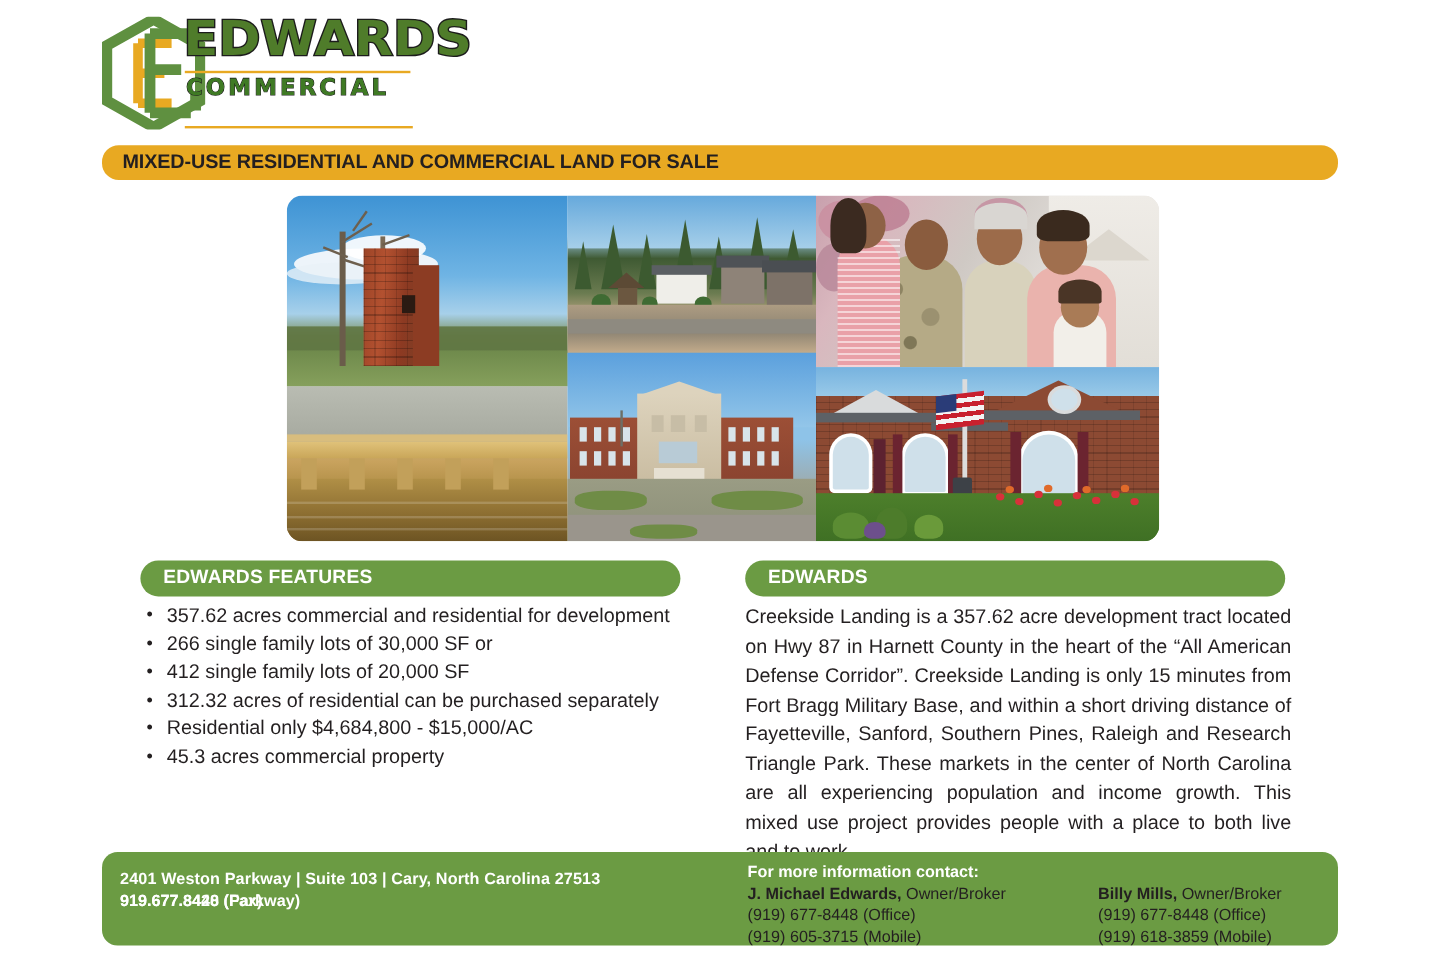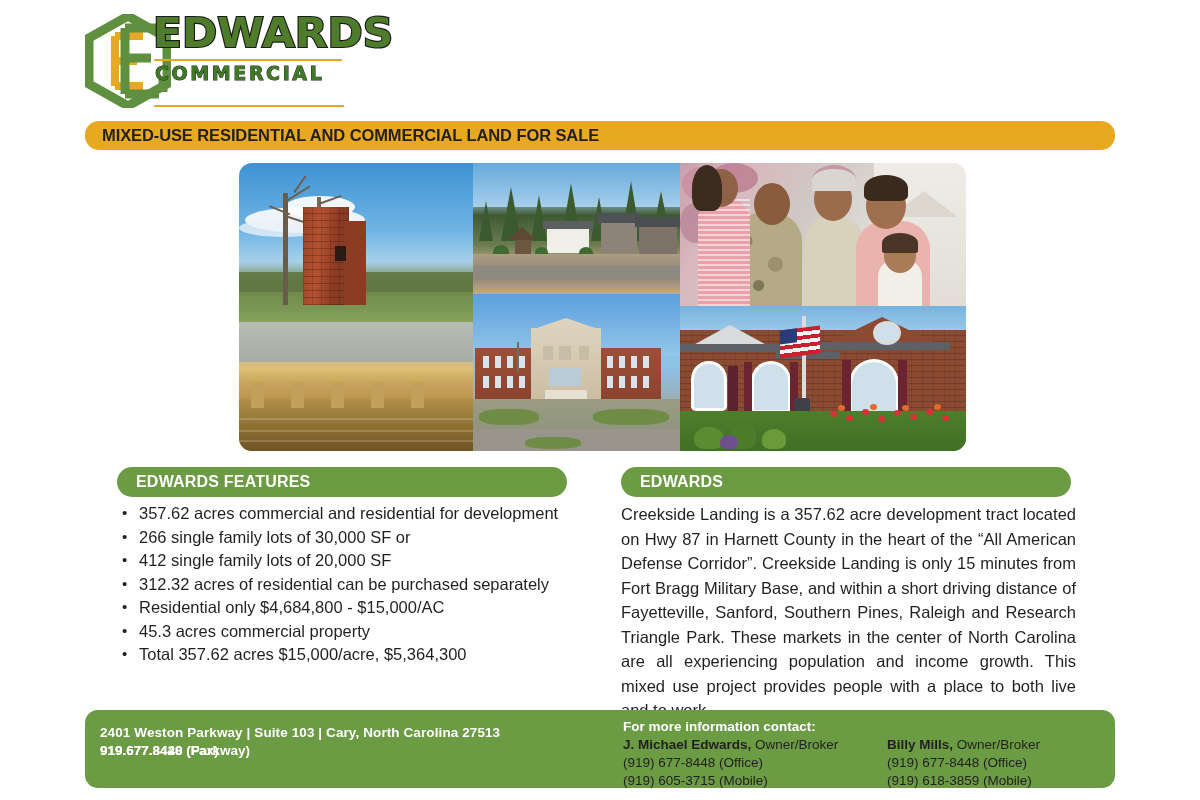--- a/index.html
+++ b/index.html
@@ -325,21 +325,21 @@
   .footer-left .ph {
     font-size: 13.5px;
     font-weight: bold;
     line-height: 18px;
   }
   .footer-contacts {
     position: absolute;
     left: 538px;
     top: 8px;
     display: flex;
-    gap: 24px;
+    gap: 52px;
   }
   .contact-col { width: 240px; }
   .contact-heading {
     font-size: 13.5px;
     font-weight: bold;
     color: #ffffff;
     line-height: 18px;
   }
   .contact-name {
     font-size: 13.5px;
@@ -555,21 +555,20 @@
 <div class="section-head head-features">
   <span>EDWARDS FEATURES</span>
 </div>
 <ul class="features-list">
   <li>357.62 acres commercial and residential for development</li>
   <li>266 single family lots of 30,000 SF or</li>
   <li>412 single family lots of 20,000 SF</li>
   <li>312.32 acres of residential can be purchased separately</li>
   <li>Residential only $4,684,800 - $15,000/AC</li>
   <li>45.3 acres commercial property</li>
-  <li>Total 357.62 acres $15,000/acre, $5,364,300</li>
 </ul>
 
 <div class="section-head head-location">
   <span>EDWARDS</span>
 </div>
 <div class="location-text">Creekside Landing is a 357.62 acre development tract located on Hwy 87 in Harnett County in the heart of the “All American Defense Corridor”. Creekside Landing is only 15 minutes from Fort Bragg Military Base, and within a short driving distance of Fayetteville, Sanford, Southern Pines, Raleigh and Research Triangle Park. These markets in the center of North Carolina are all experiencing population and income growth. This mixed use project provides people with a place to both live and to work.</div>
 
 <div class="footer">
 
   <div class="footer-left">

